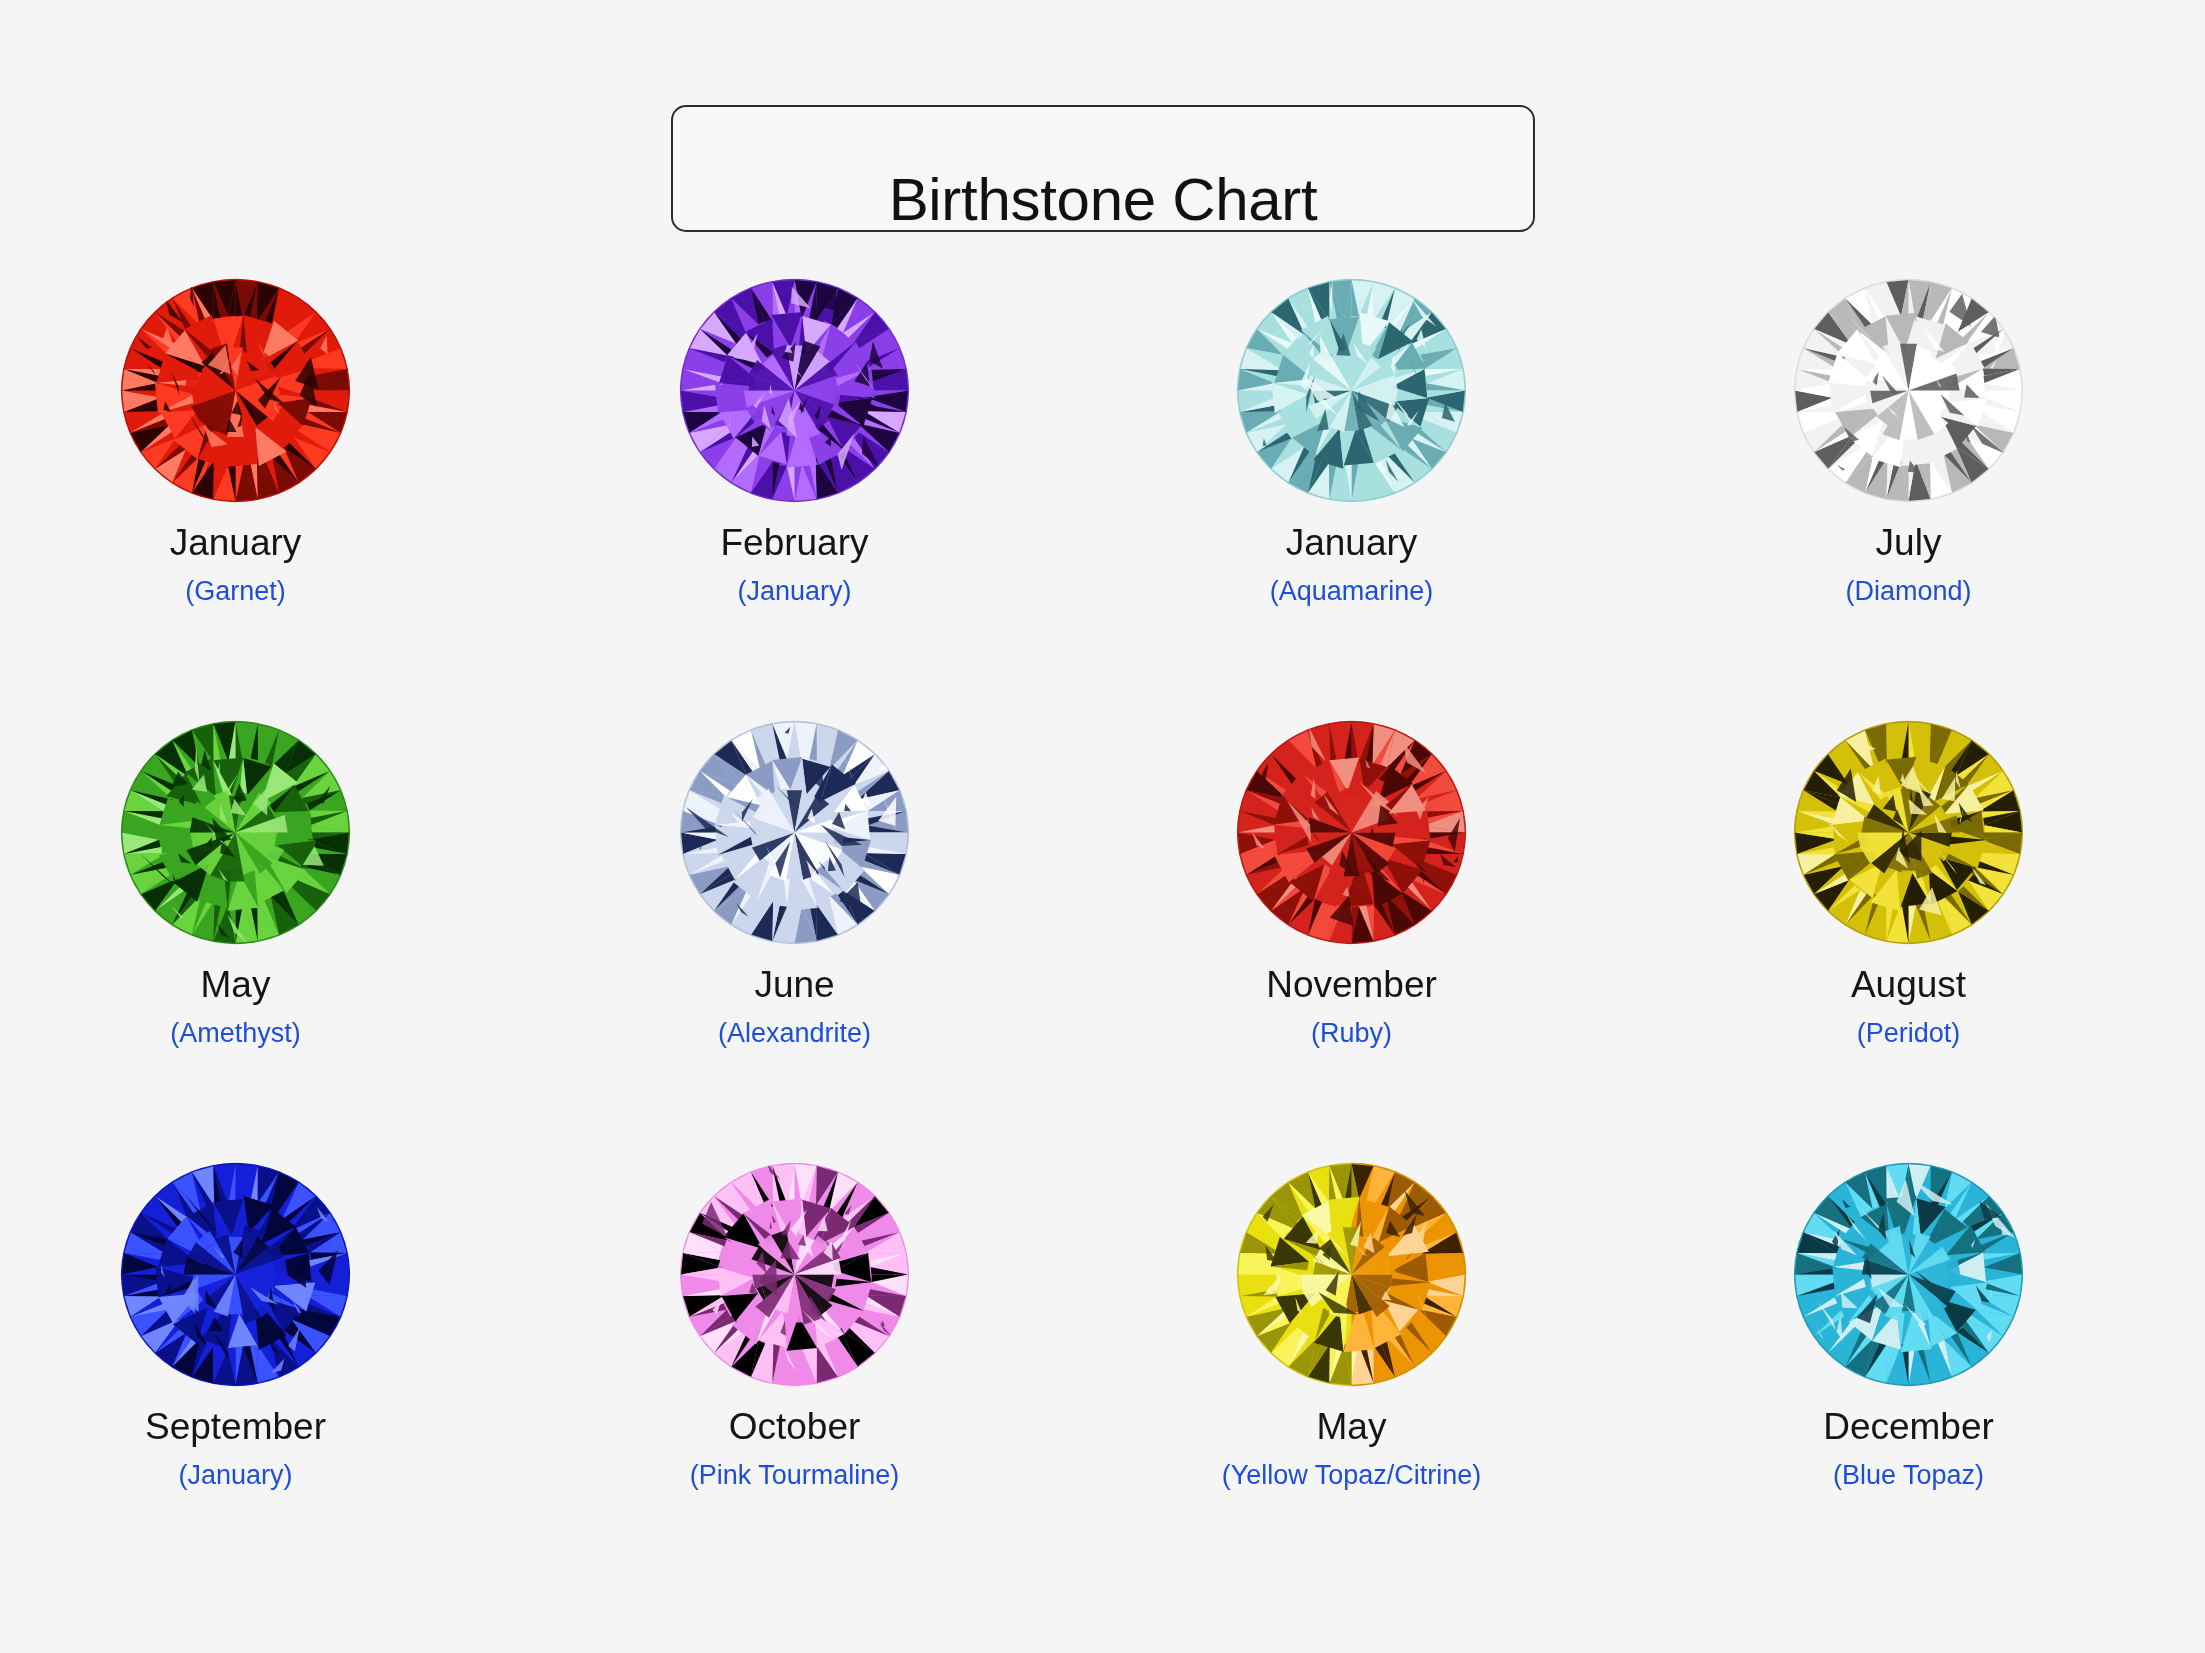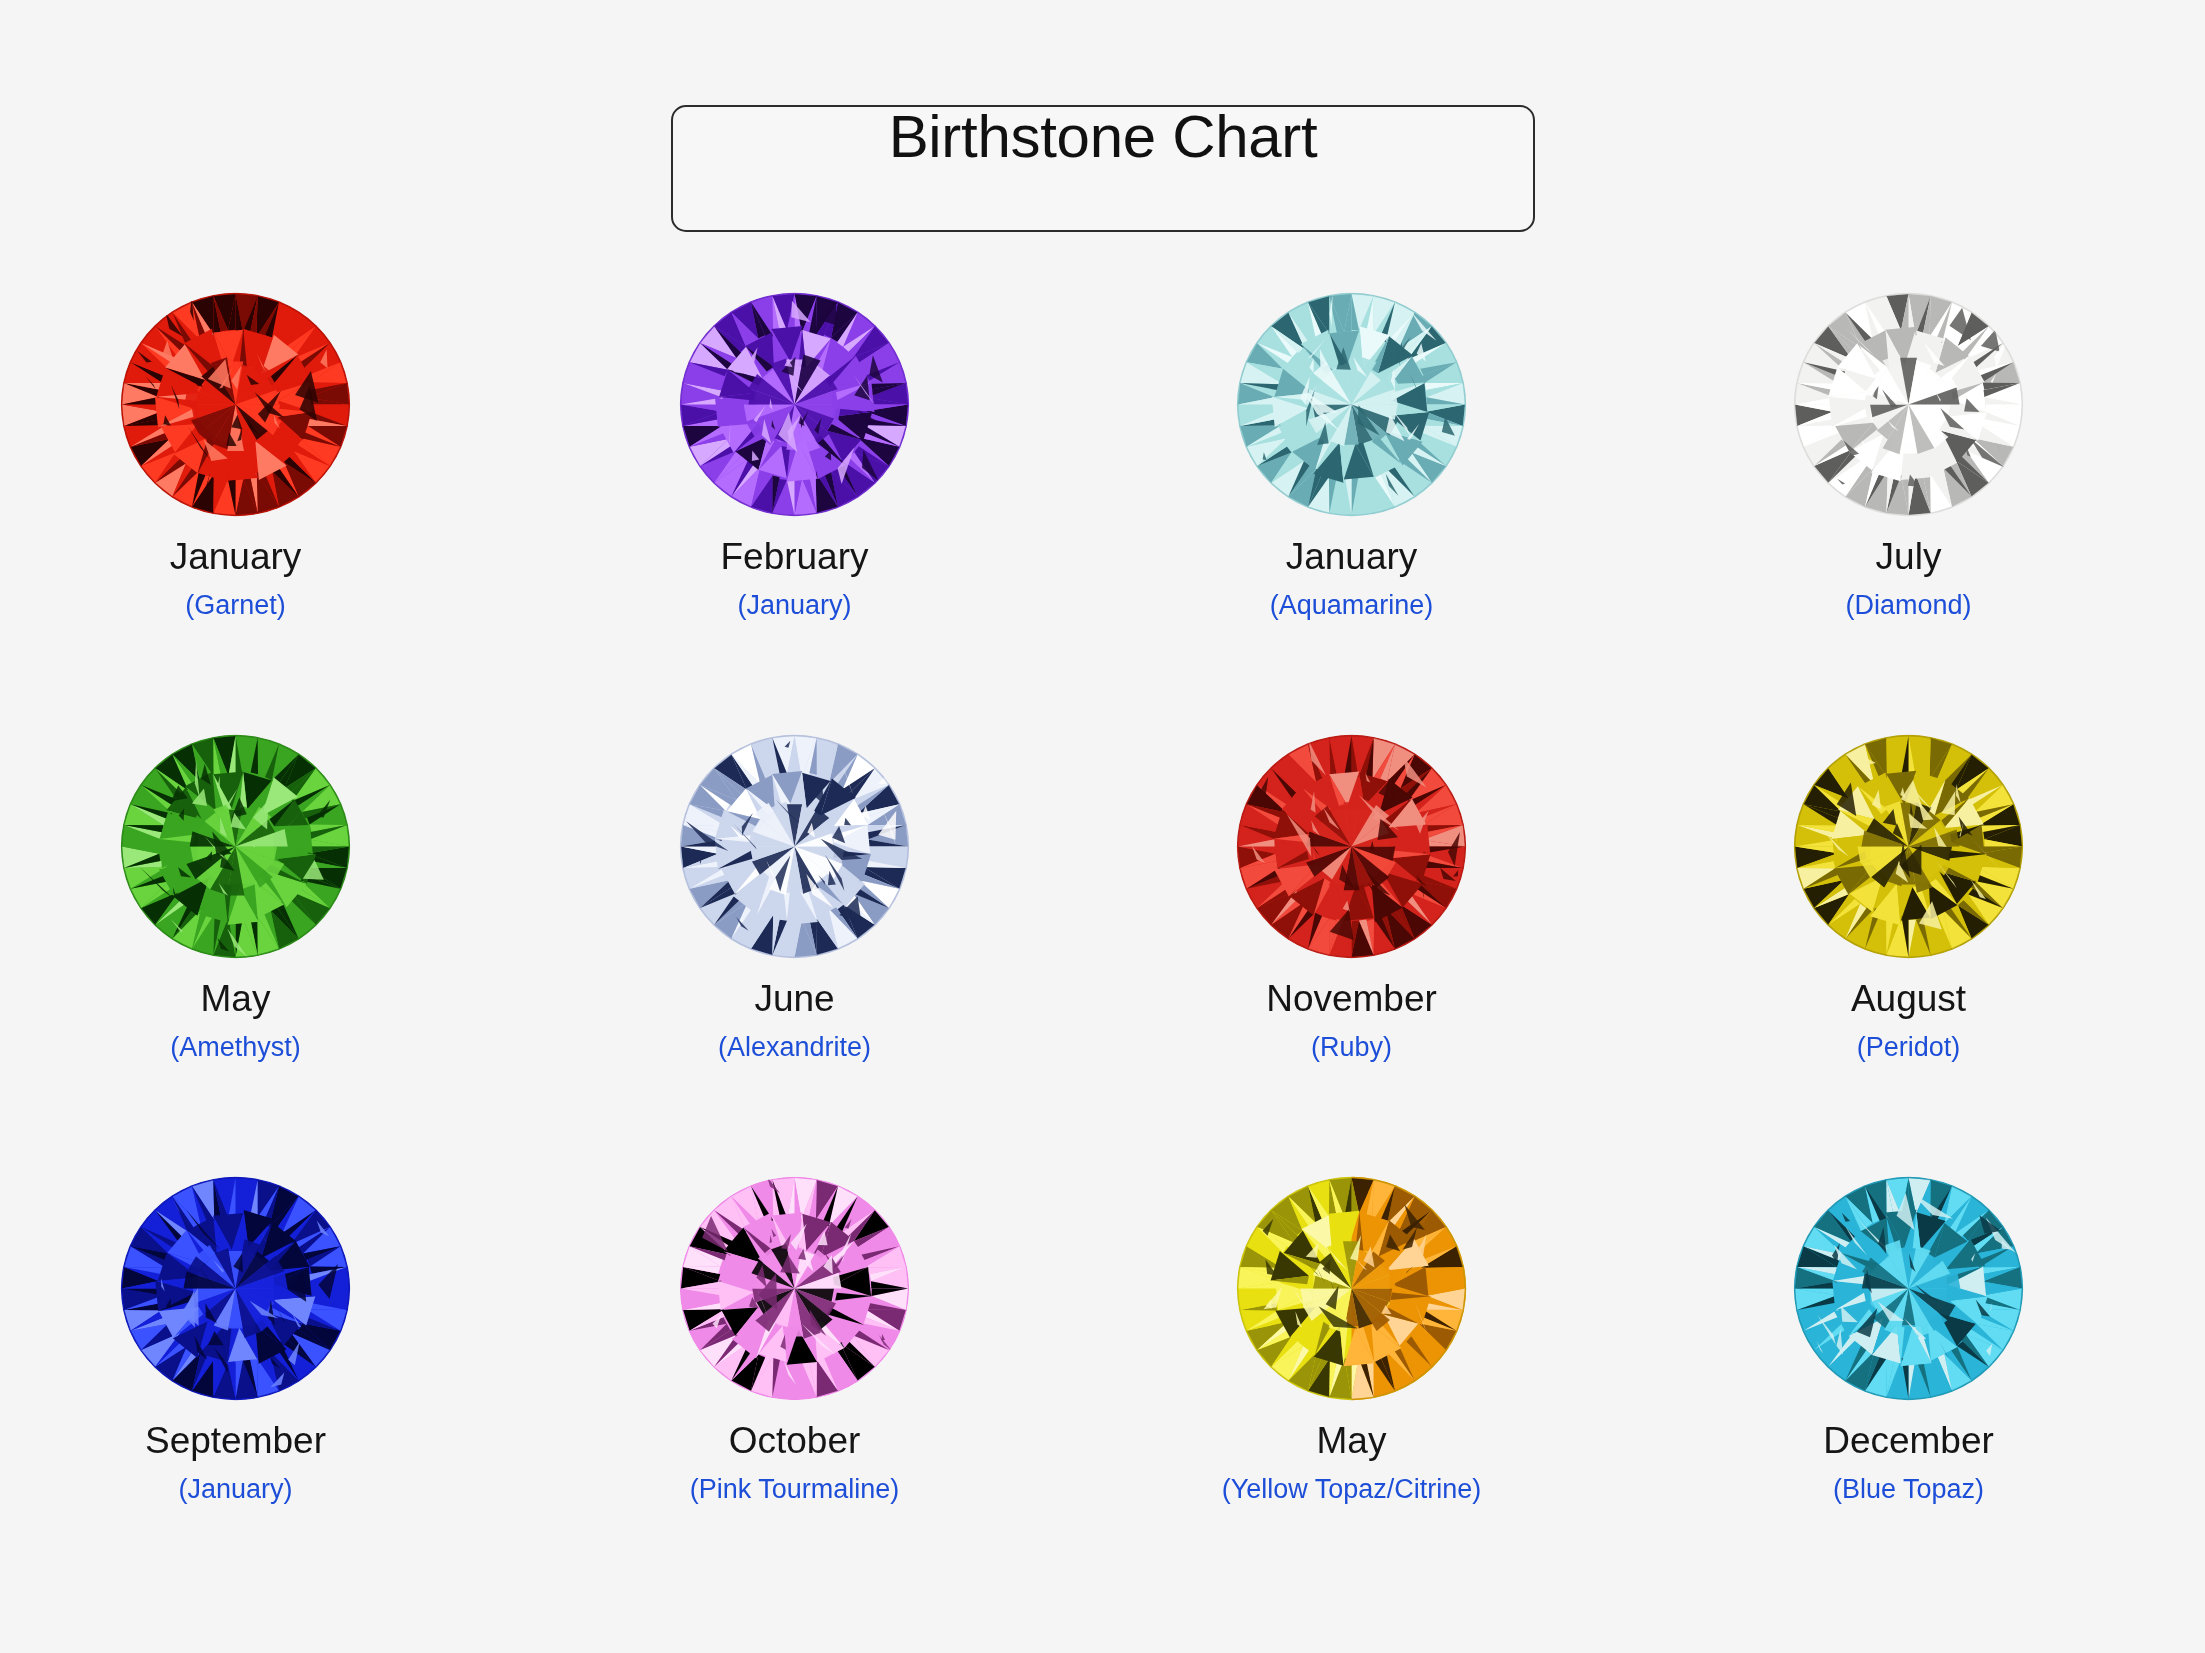--- a/index.html
+++ b/index.html
@@ -25,37 +25,37 @@
     position: absolute;
     left: 671px;
     top: 105px;
     width: 864px;
     height: 127px;
     box-sizing: border-box;
     border: 2.3px solid #2c2c2c;
     border-radius: 15px;
     background: #f7f7f7;
     display: flex;
-    align-items: flex-start;
+    align-items: flex-end;
     justify-content: center;
   }
   .title-text {
     font-size: 60px;
     font-weight: 400;
     color: #111111;
     letter-spacing: -0.3px;
     line-height: 1;
     white-space: nowrap;
   }
 
   
   .grid {
     position: absolute;
     left: 0;
-    top: 287px;
+    top: 273px;
     width: 2205px;
     display: grid;
     grid-template-columns: repeat(4, 551px);
     grid-template-rows: repeat(3, 442px);
   }
   .cell {
     position: relative;
     display: flex;
     flex-direction: column;
     align-items: center;

